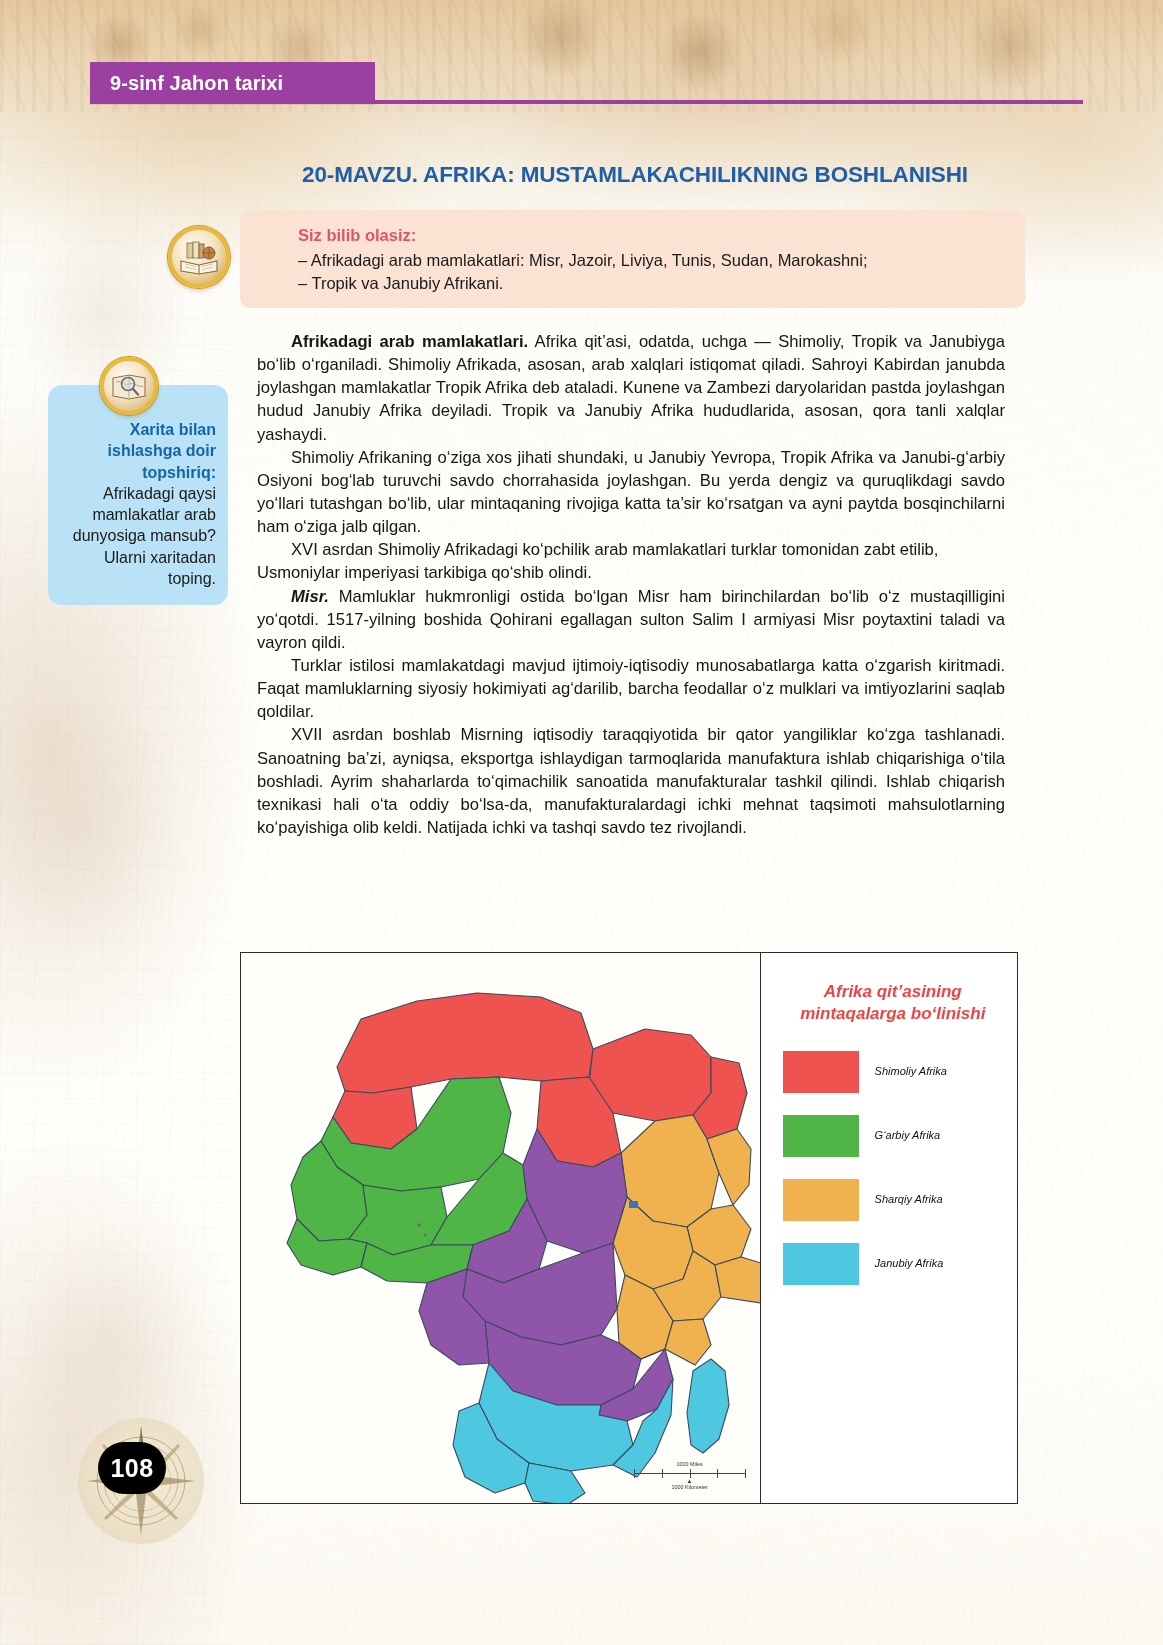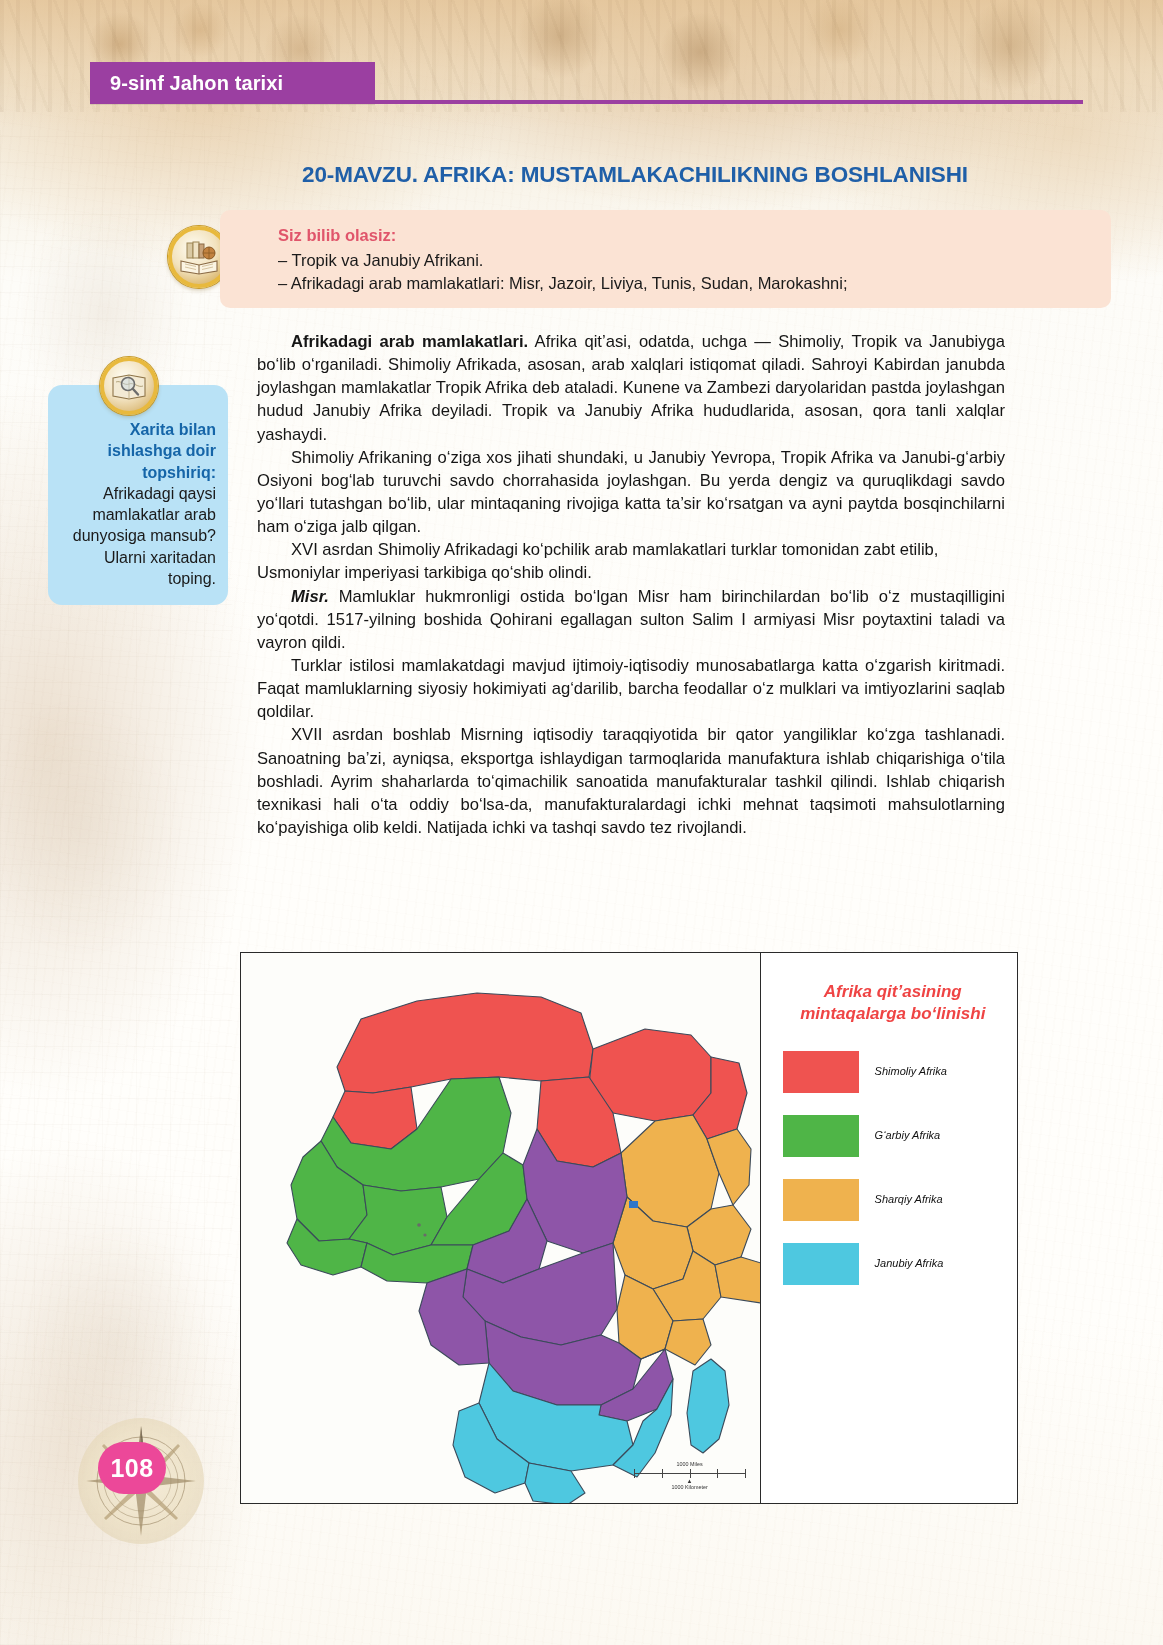--- a/index.html
+++ b/index.html
@@ -81,21 +81,21 @@
   .title {
     position: absolute; left: 255px; top: 162px; width: 760px;
     color: #1f5fa8;
     font-size: 22.5px; font-weight: bold;
     letter-spacing: -0.15px;
     text-align: center;
   }
 
   
   .know-box {
-    position: absolute; left: 220px; top: 210px; width: 891px; height: 98px;
+    position: absolute; left: 240px; top: 210px; width: 785px; height: 98px;
     background: #fbe3d4;
     border-radius: 10px;
     padding: 16px 20px 0 58px;
   }
   .know-title {
     color: #e0556b; font-weight: bold; font-size: 16.5px;
     margin-bottom: 4px;
   }
   .know-line { font-size: 16.5px; color: #1a1a1a; line-height: 1.42; }
 
@@ -180,21 +180,21 @@
   .compass {
     position:absolute; left: 78px; top: 1418px; width: 126px; height: 126px;
     border-radius: 50%;
     background: radial-gradient(circle at 50% 48%, rgba(246,238,218,0.96) 0%, rgba(236,224,196,0.85) 52%, rgba(222,206,170,0.55) 78%, rgba(222,206,170,0) 100%);
     opacity:.95;
   }
   .compass svg { position:absolute; inset:0; }
   .pagenum {
     position:absolute; left: 98px; top: 1442px;
     width: 68px; height: 52px; border-radius: 26px/26px;
-    background: #ec4899;
+    background: #000000;
     color:#fff; font-size: 25px; font-weight: bold;
     display:flex; align-items:center; justify-content:center;
     letter-spacing: .5px;
   }
 </style>
 </head>
 <body>
 
 <div id="page">
   <div id="page-texture"></div>
@@ -220,22 +220,22 @@
       <circle cx="33" cy="19" r="6" fill="#c2823f" stroke="#8a5a25" stroke-width="1"></circle>
       <path d="M33 13 L33 25 M27 19 L39 19" stroke="#8a5a25" stroke-width="0.8"></path>
       <path d="M5 27 L23 31 L41 27 L41 37 L23 40 L5 37 Z" fill="#fbf4e2" stroke="#8a6a44" stroke-width="1.1"></path>
       <path d="M23 31 L23 40" stroke="#8a6a44" stroke-width="1.1"></path>
       <path d="M9 30 L20 32.5 M9 33 L20 35.5 M26 32.5 L37 30 M26 35.5 L37 33" stroke="#c4ad83" stroke-width="0.7"></path>
     </g>
   </svg>
 </div>
 <div class="know-box">
   <div class="know-title">Siz bilib olasiz:</div>
+  <div class="know-line">– Afrikadagi arab mamlakatlari: Misr, Jazoir, Liviya, Tunis, Sudan, Marokashni;</div>
   <div class="know-line">– Tropik va Janubiy Afrikani.</div>
-  <div class="know-line">– Afrikadagi arab mamlakatlari: Misr, Jazoir, Liviya, Tunis, Sudan, Marokashni;</div>
 </div>
 
 <div class="map-icon">
   <svg width="42" height="42" viewBox="0 0 42 42" aria-hidden="true">
     <path d="M5 13 L21 10 L37 13 L37 31 L21 34 L5 31 Z" fill="#f3ead4" stroke="#8e7448" stroke-width="1.1"></path>
     <path d="M21 10 L21 34" stroke="#b9a77c" stroke-width="0.8"></path>
     <path d="M8 17 C13 15, 16 21, 21 19 C26 17, 30 23, 35 21" stroke="#a08f63" stroke-width="0.8" fill="none"></path>
     <circle cx="20" cy="19" r="6.5" fill="rgba(200,220,235,0.45)" stroke="#6c6c6c" stroke-width="1.6"></circle>
     <line x1="24.8" y1="23.8" x2="30" y2="29.5" stroke="#6c6c6c" stroke-width="2.4" stroke-linecap="round"></line>
   </svg>

